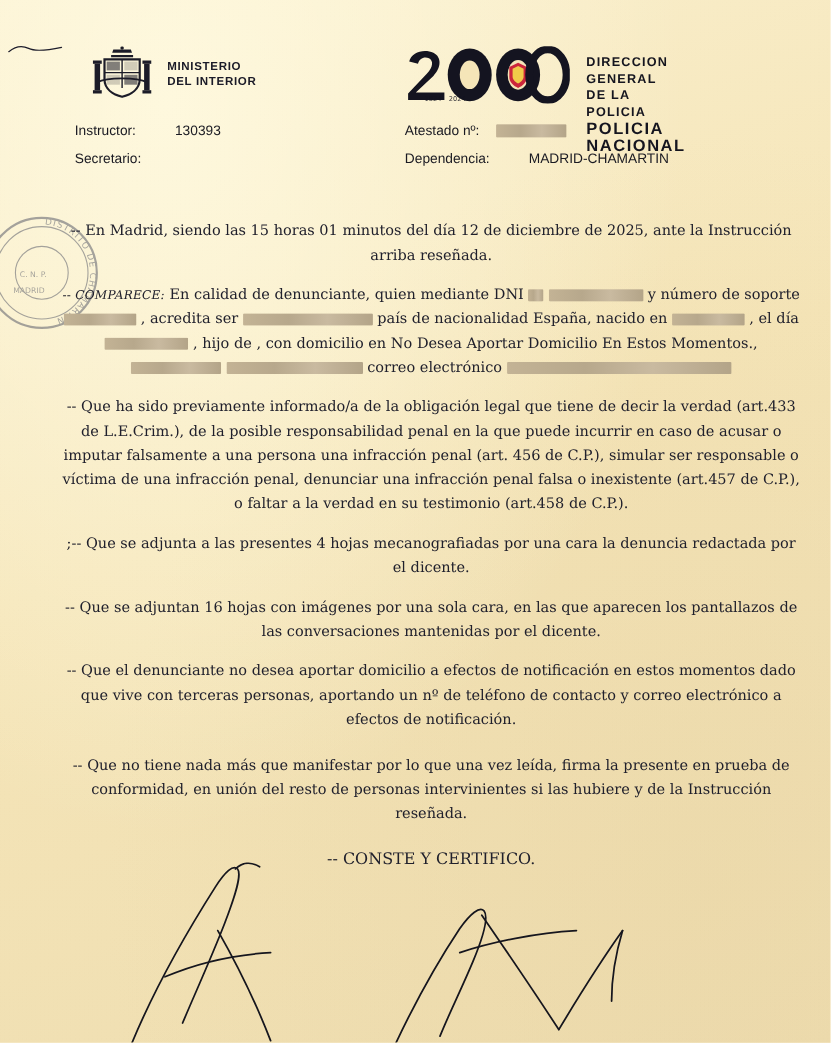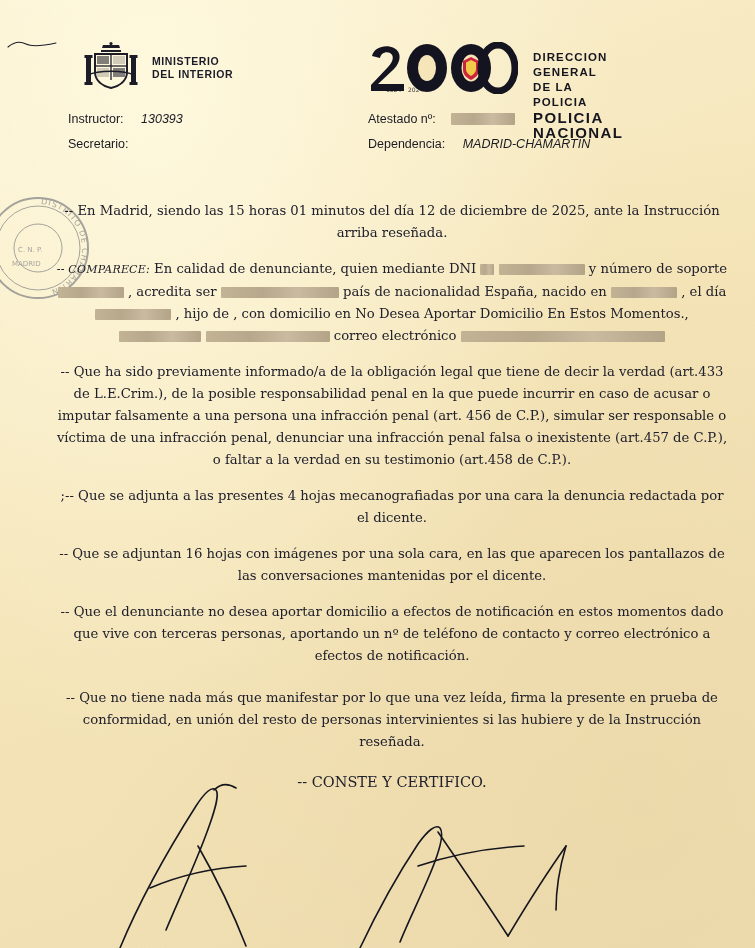--- a/index.html
+++ b/index.html
@@ -103,21 +103,21 @@
   }
   .meta .row {
     position: absolute;
     white-space: nowrap;
   }
   .m-instructor { left: 68px; top: 0px; }
   .m-secretario { left: 68px; top: 25px; text-align: center; }
   .m-atestado   { left: 368px; top: 0px; }
   .m-dependencia{ left: 368px; top: 25px; }
   .meta .lbl { font-weight: normal; }
-  .meta .val { margin-left: 14px; font-style: italic; }
+  .meta .val { margin-left: 32px; }
 
   
   .redact {
     display: inline-block;
     vertical-align: -2px;
     background: #bfb094;
     background-image: linear-gradient(90deg, #c3b395 0%, #b7a88c 35%, #c9baa0 65%, #b3a488 100%);
     border-radius: 1px;
     filter: blur(0.6px);
     height: 11px;

